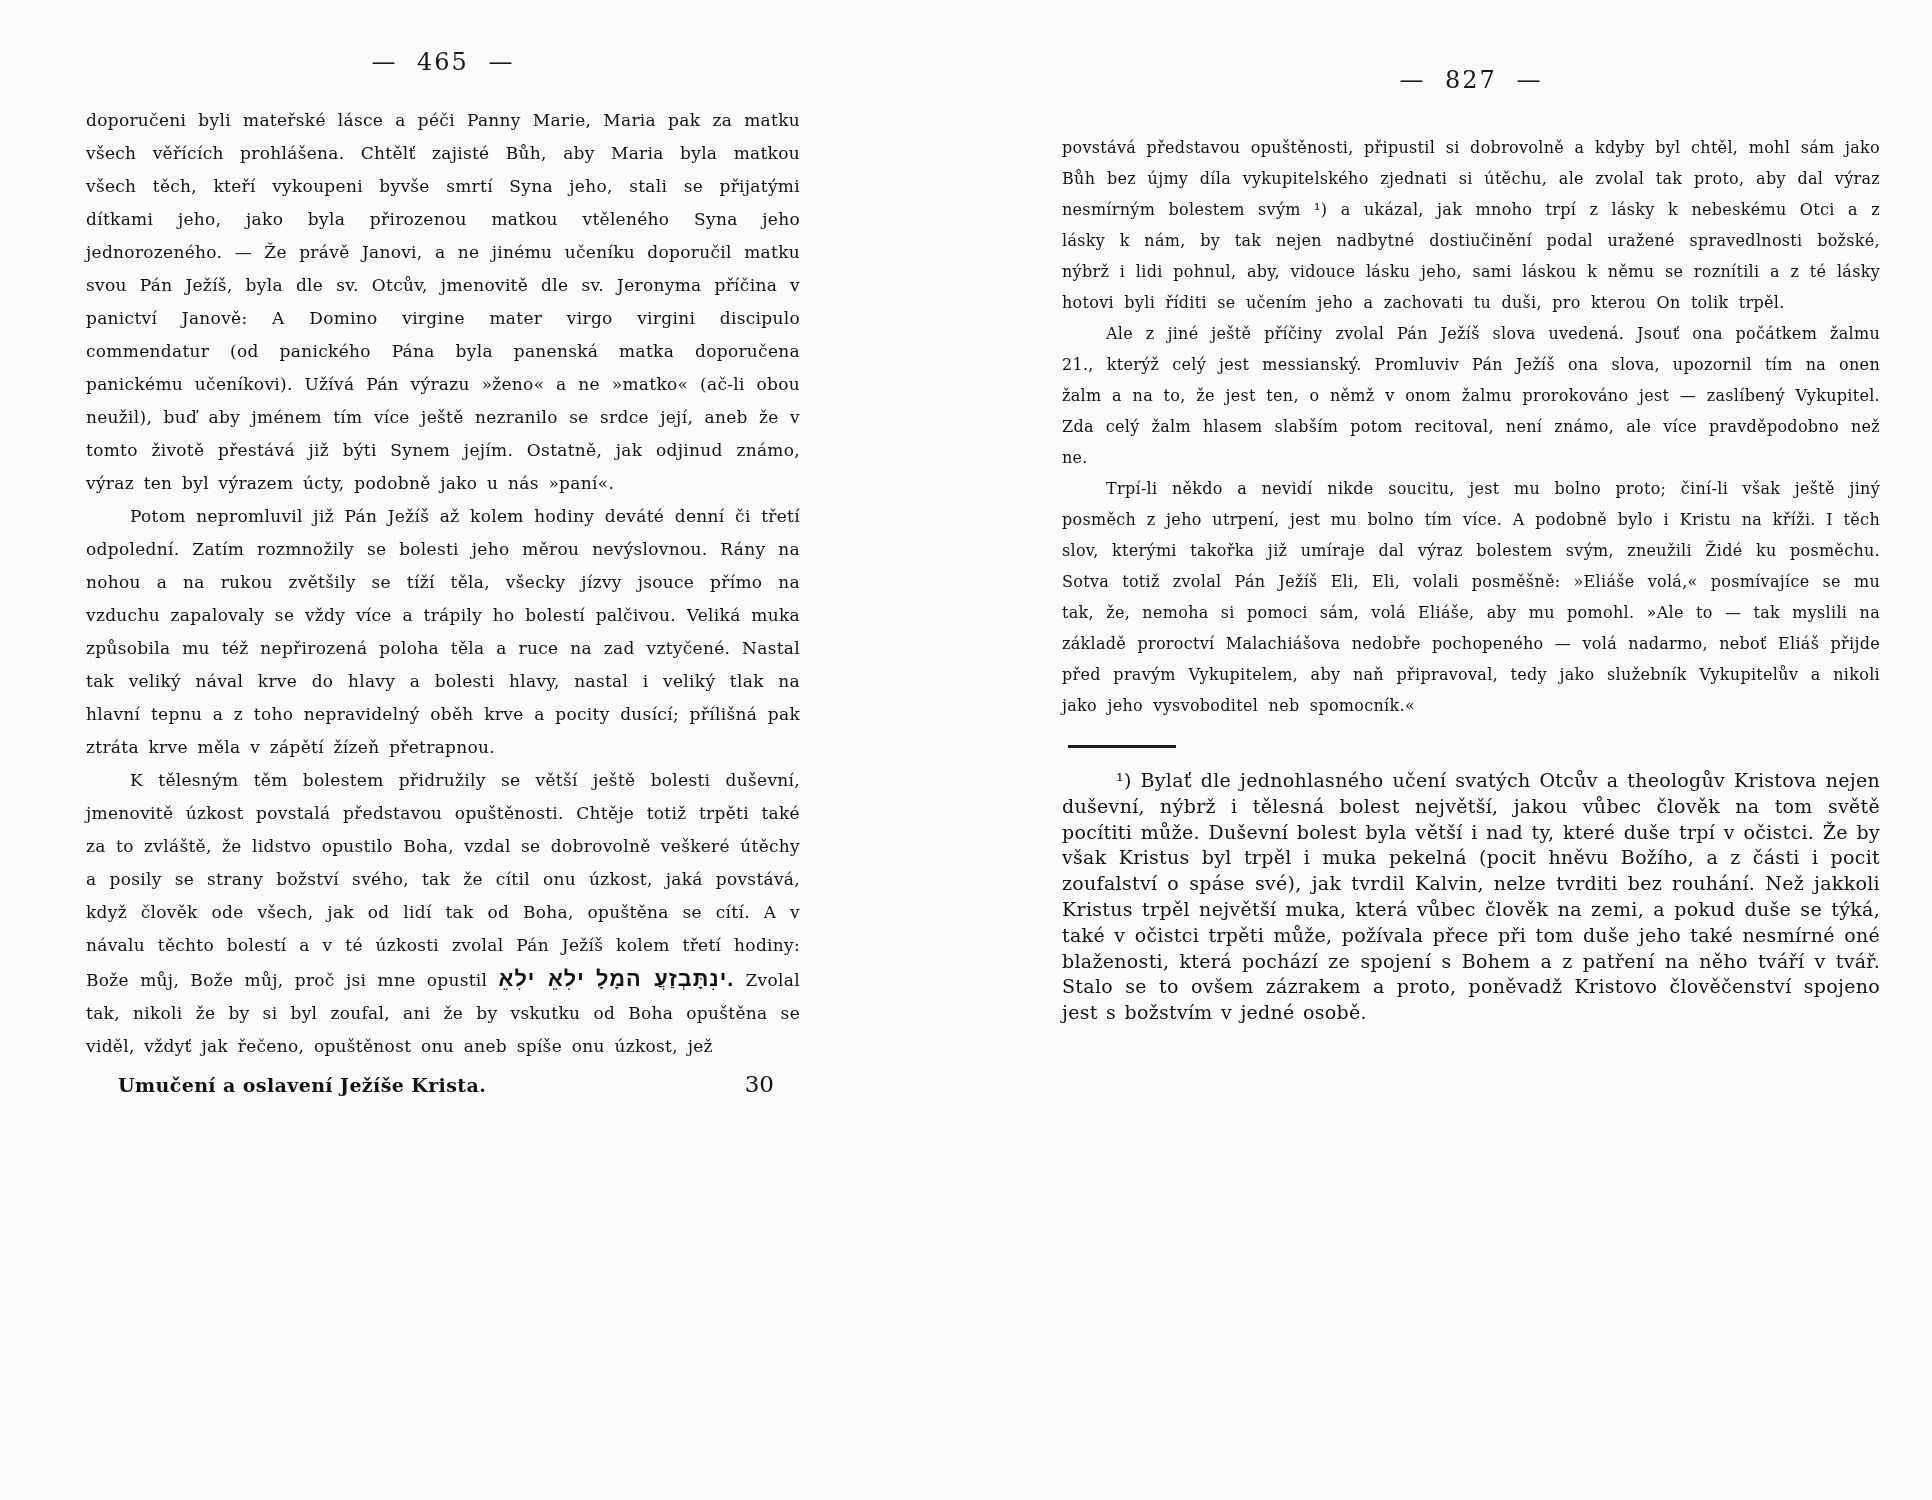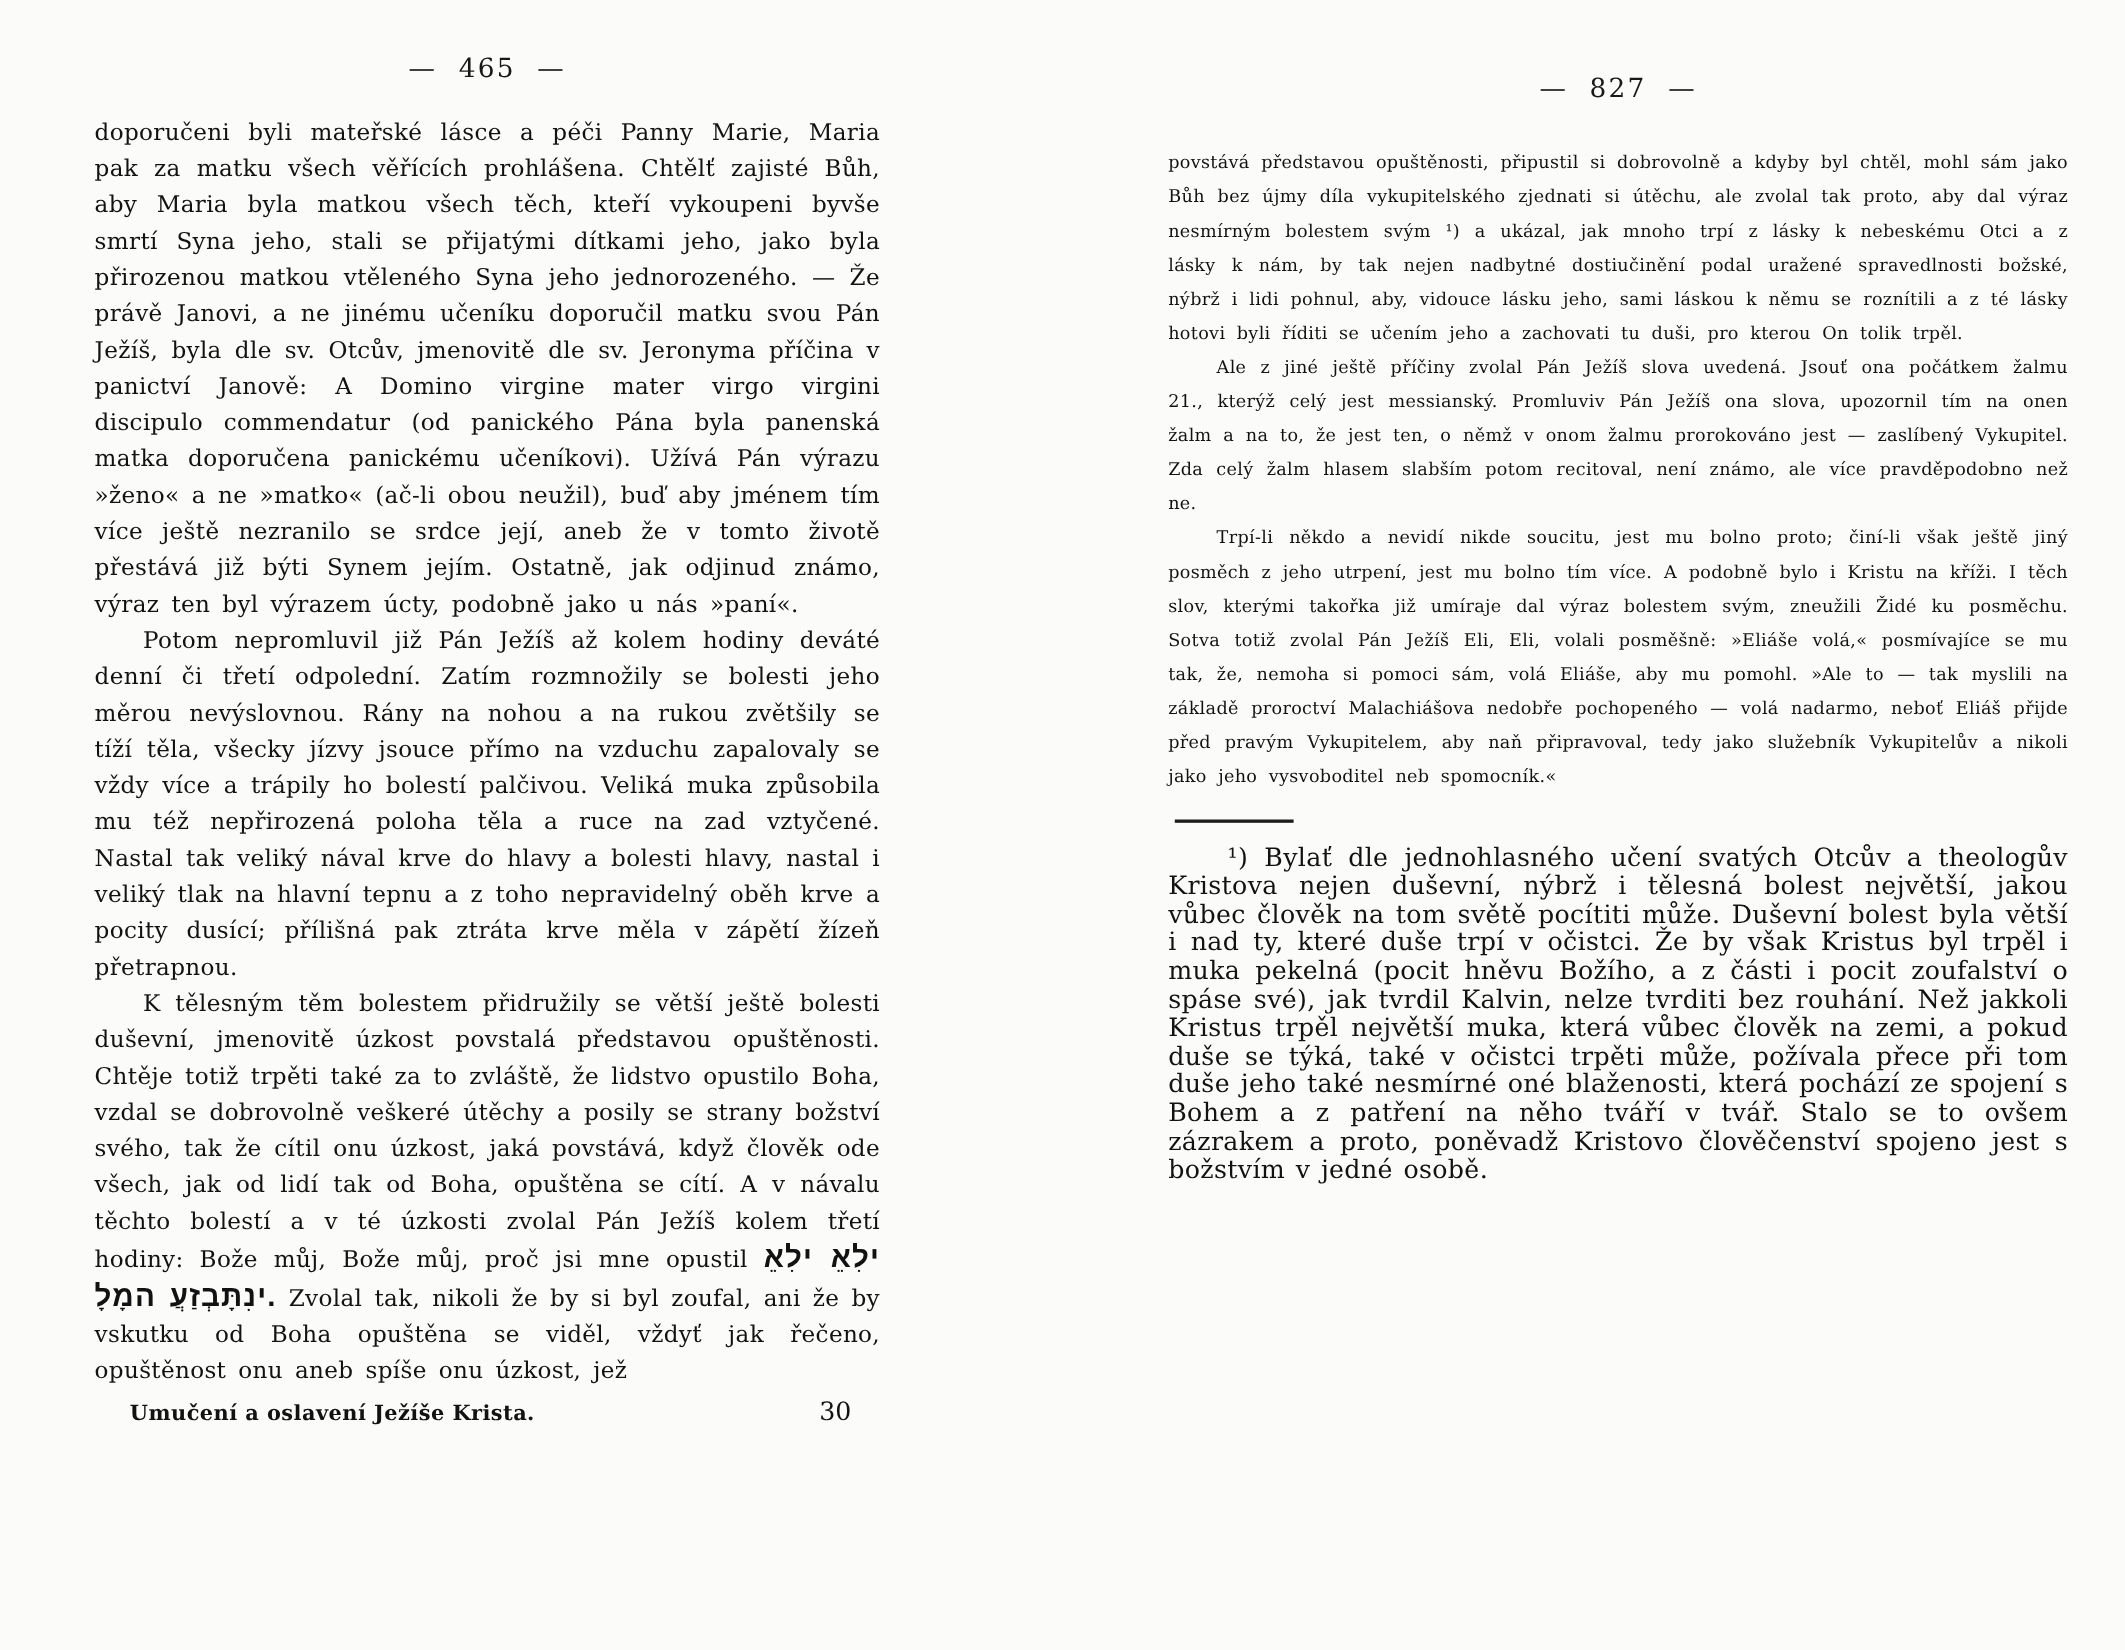--- a/index.html
+++ b/index.html
@@ -32,21 +32,21 @@
   }
   .page-left  .page-header { margin-bottom: 28px; }
   .page-right .page-header { margin-bottom: 38px; }
 
   p {
     margin: 0;
     text-align: justify;
     letter-spacing: 0.3px;
   }
   .page-left p {
-    font-size: 21px;
+    font-size: 17px;
     line-height: 33px;
     word-spacing: 4px;
   }
   .page-right p {
     font-size: 16px;
     line-height: 31px;
     word-spacing: 5px;
   }
   .indent { text-indent: 44px; }
 
@@ -73,21 +73,21 @@
   }
   .signature { font-size: 23px; }
 
   .footnote-rule {
     border: none;
     border-top: 3px solid #1c1c1c;
     width: 108px;
     margin: 24px 0 20px 6px;
   }
   .page-right p.footnote {
-    font-size: 23px;
+    font-size: 19px;
     line-height: 25.8px;
     word-spacing: 2px;
     text-indent: 54px;
   }
 </style>
 </head>
 <body>
 
 <div class="spread">
 

